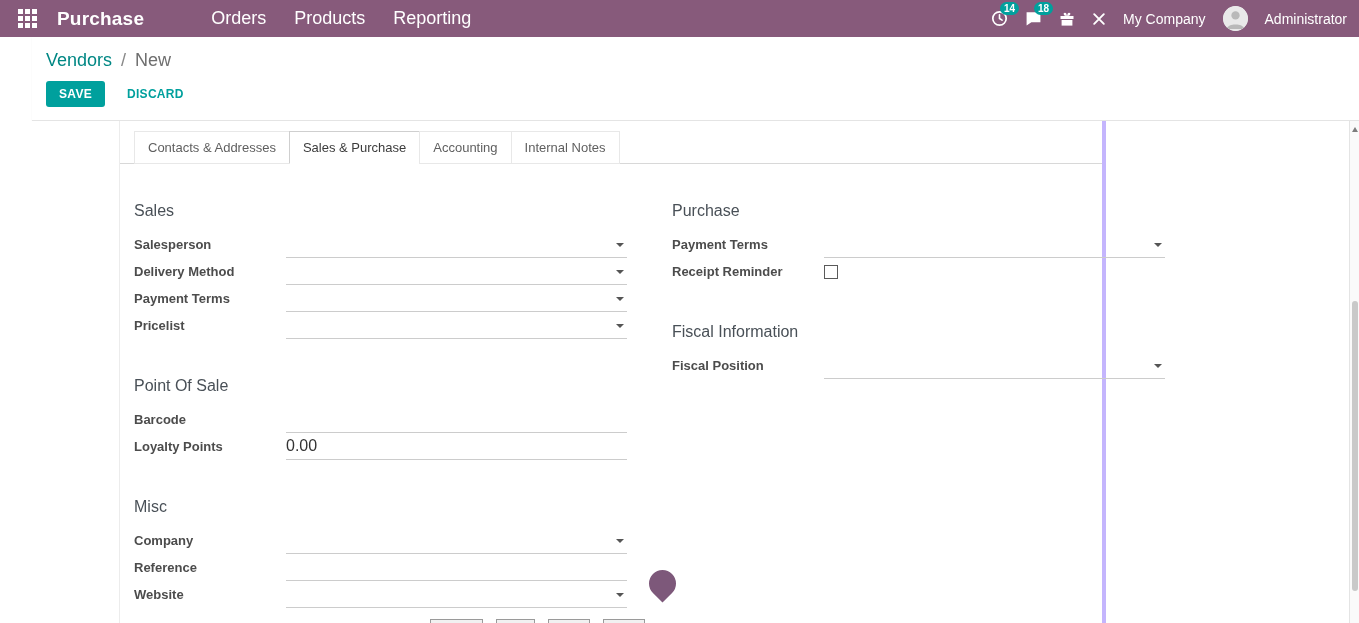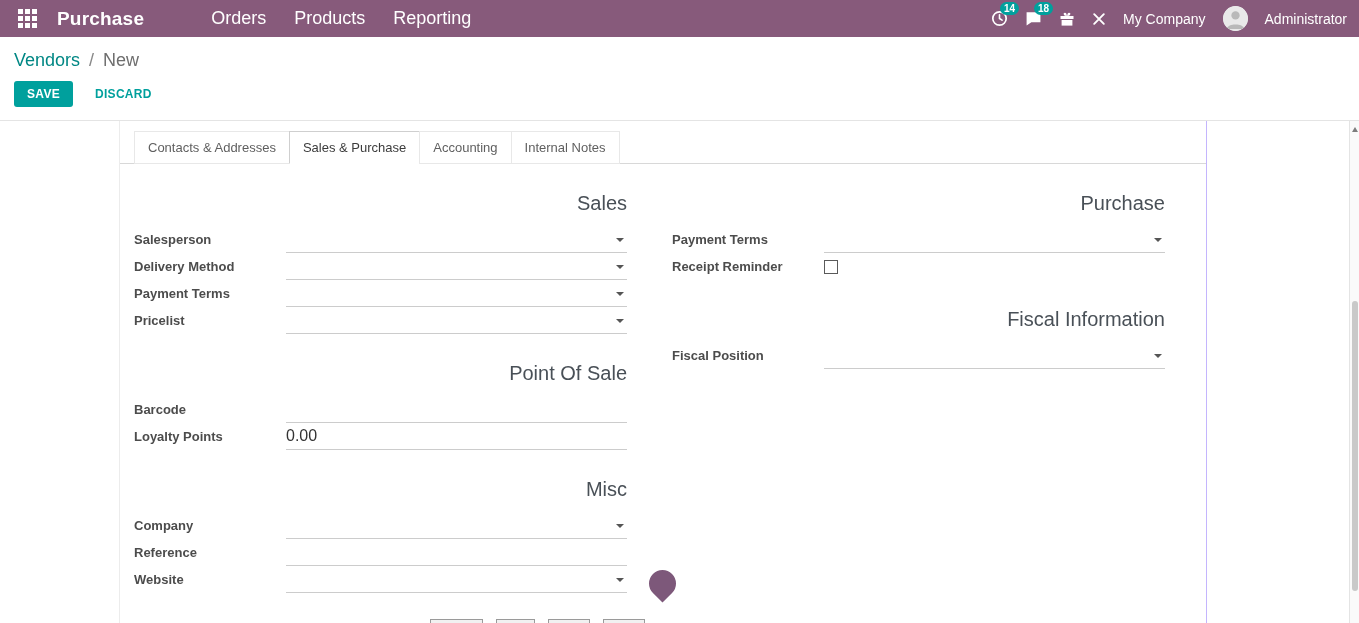--- a/index.html
+++ b/index.html
@@ -18,47 +18,47 @@
   .tb-right { margin-left:auto; display:flex; align-items:center; gap:17px; }
   .icon-wrap { position:relative; display:inline-flex; cursor:pointer; }
   .badge { position:absolute; top:-8px; left:9px; background:#00A09D; color:#fff;
     font-size:10px; font-weight:bold; line-height:1; padding:2px 4px 1px; border-radius:8px; }
   .tb-text { font-size:14px; cursor:pointer; }
   .avatar { width:25px; height:25px; border-radius:50%; overflow:hidden; display:inline-block;
     background:#e9e9e9; }
 
   
   .panel { padding:12px 14px 13px; border-bottom:1px solid #e4e4e4;
-    box-shadow:0 1px 2px rgba(0,0,0,.04); }
+    box-shadow:0 1px 2px rgba(0,0,0,.04);margin-left:32px; }
   .breadcrumb { font-size:18px; line-height:22px; }
   .bc-link { color:#008784; cursor:pointer; }
   .bc-sep { color:#888; padding:0 4px; }
   .bc-current { color:#6e6e6e; }
   .btn-row { margin-top:10px; display:flex; align-items:flex-end; gap:14px; }
   .btn-save { background:#00A09D; color:#fff; border:none; font-size:12px; font-weight:bold;
     padding:6px 13px; border-radius:3px; cursor:pointer; letter-spacing:.3px;
     font-family:"Liberation Sans",sans-serif; }
   .btn-discard { background:transparent; color:#00A09D; border:none; font-size:12px;
     font-weight:bold; padding:6px 8px; cursor:pointer; letter-spacing:.3px;
     font-family:"Liberation Sans",sans-serif; }
 
   
   .content { position:relative; height:503px; overflow:hidden; background:#fff; }
-  .sheet { margin-left:119px; width:1088px; height:100%; background:#fff;
-    border-left:1px solid #ececec; border-right:1px solid #c4b5fd; }
+  .sheet { margin-left:119px; width:987px; height:100%; background:#fff;
+    border-left:1px solid #ececec; border-right:4px solid #c4b5fd; }
 
   .tabs { display:flex; padding:10px 0 0 14px; border-bottom:1px solid #d8d8d8; }
   .tab { font-size:13px; color:#5f5f5f; padding:8px 13px; border:1px solid #e8e8e8;
     margin-left:-1px; margin-bottom:-1px; background:#fff; cursor:pointer; white-space:nowrap; }
   .tab:first-child { margin-left:0; }
   .tab.active { border-color:#cfcfcf; border-bottom-color:#fff; color:#3c3c3c; }
 
   .form { display:grid; grid-template-columns:493px 493px; column-gap:45px;
     padding:0 0 0 14px; }
-  .group-title { font-size:20px; font-weight:400; color:#495057; margin:28px 0 11px;text-align:right; }
+  .group-title { font-size:16px; font-weight:400; color:#495057; margin:38px 0 11px; }
   .frow { display:flex; align-items:center; height:27px; }
   .flabel { width:152px; font-size:13px; font-weight:bold; color:#4c4c4c; flex:none; }
   .finput { position:relative; width:341px; height:100%; display:flex; align-items:center;
     border-bottom:1px solid #ccc; font-size:16px; color:#333; cursor:text; }
   .finput.no-line { border-bottom:none; cursor:default; }
   .caret { position:absolute; right:3px; top:50%; margin-top:-1px; width:0; height:0;
     border-left:4px solid transparent; border-right:4px solid transparent;
     border-top:4px solid #555; }
   .checkbox { width:14px; height:14px; border:1px solid #5a5a5a; background:#fff;
     display:inline-block; cursor:pointer; }

